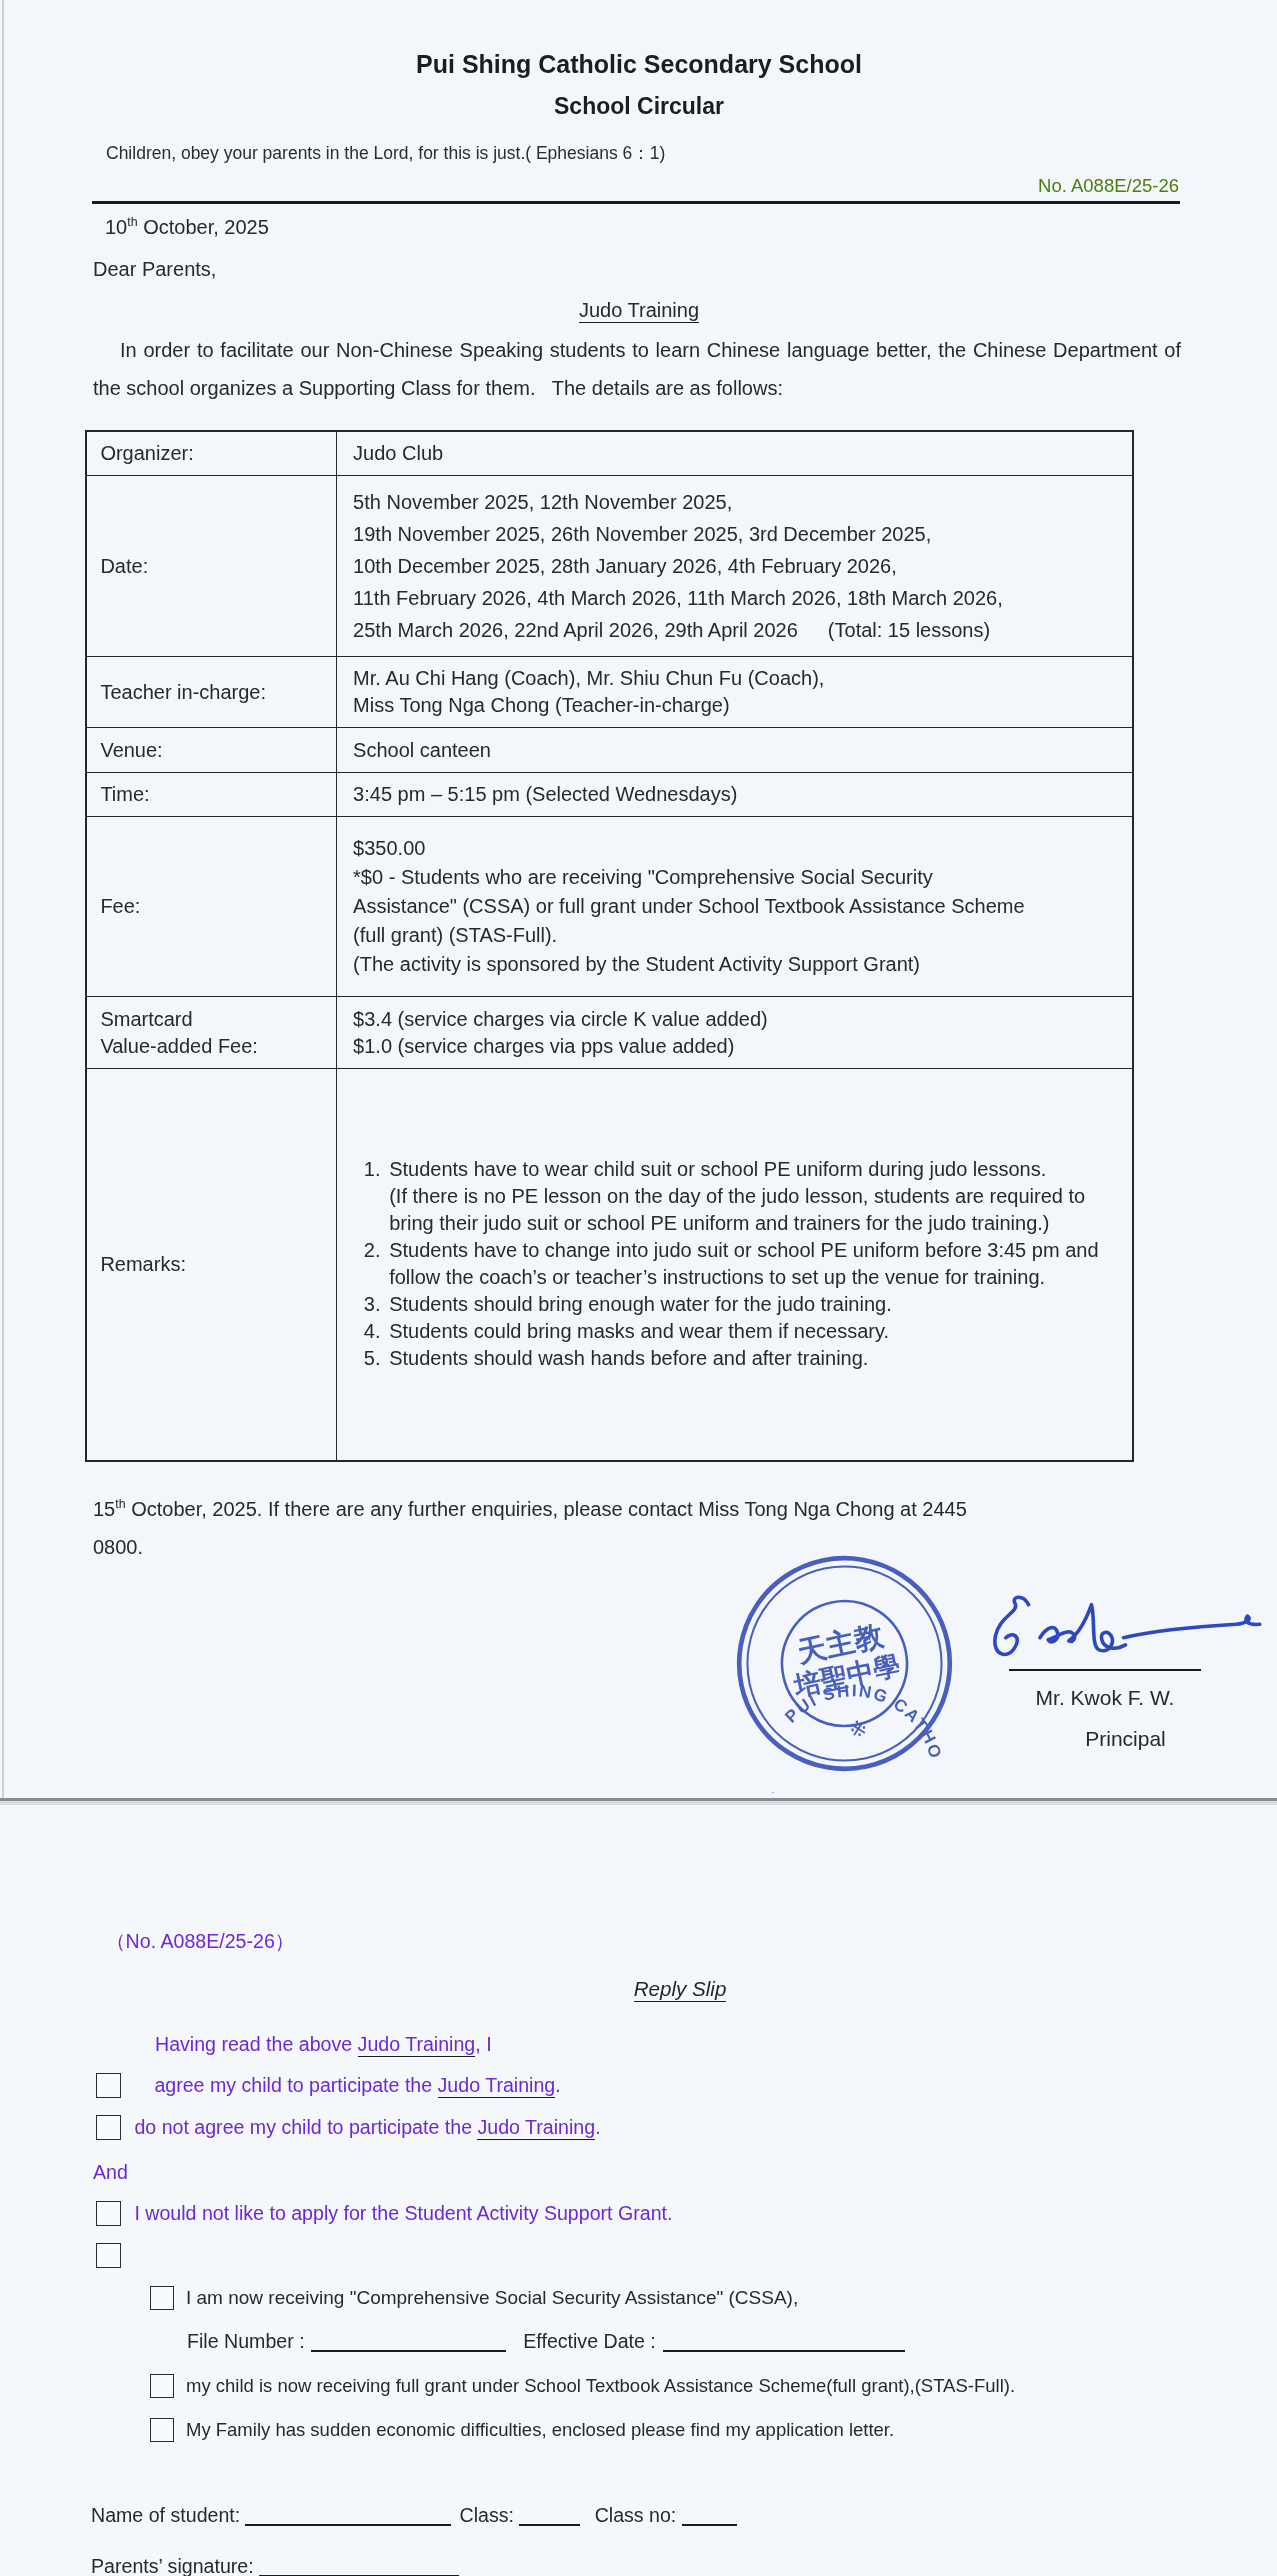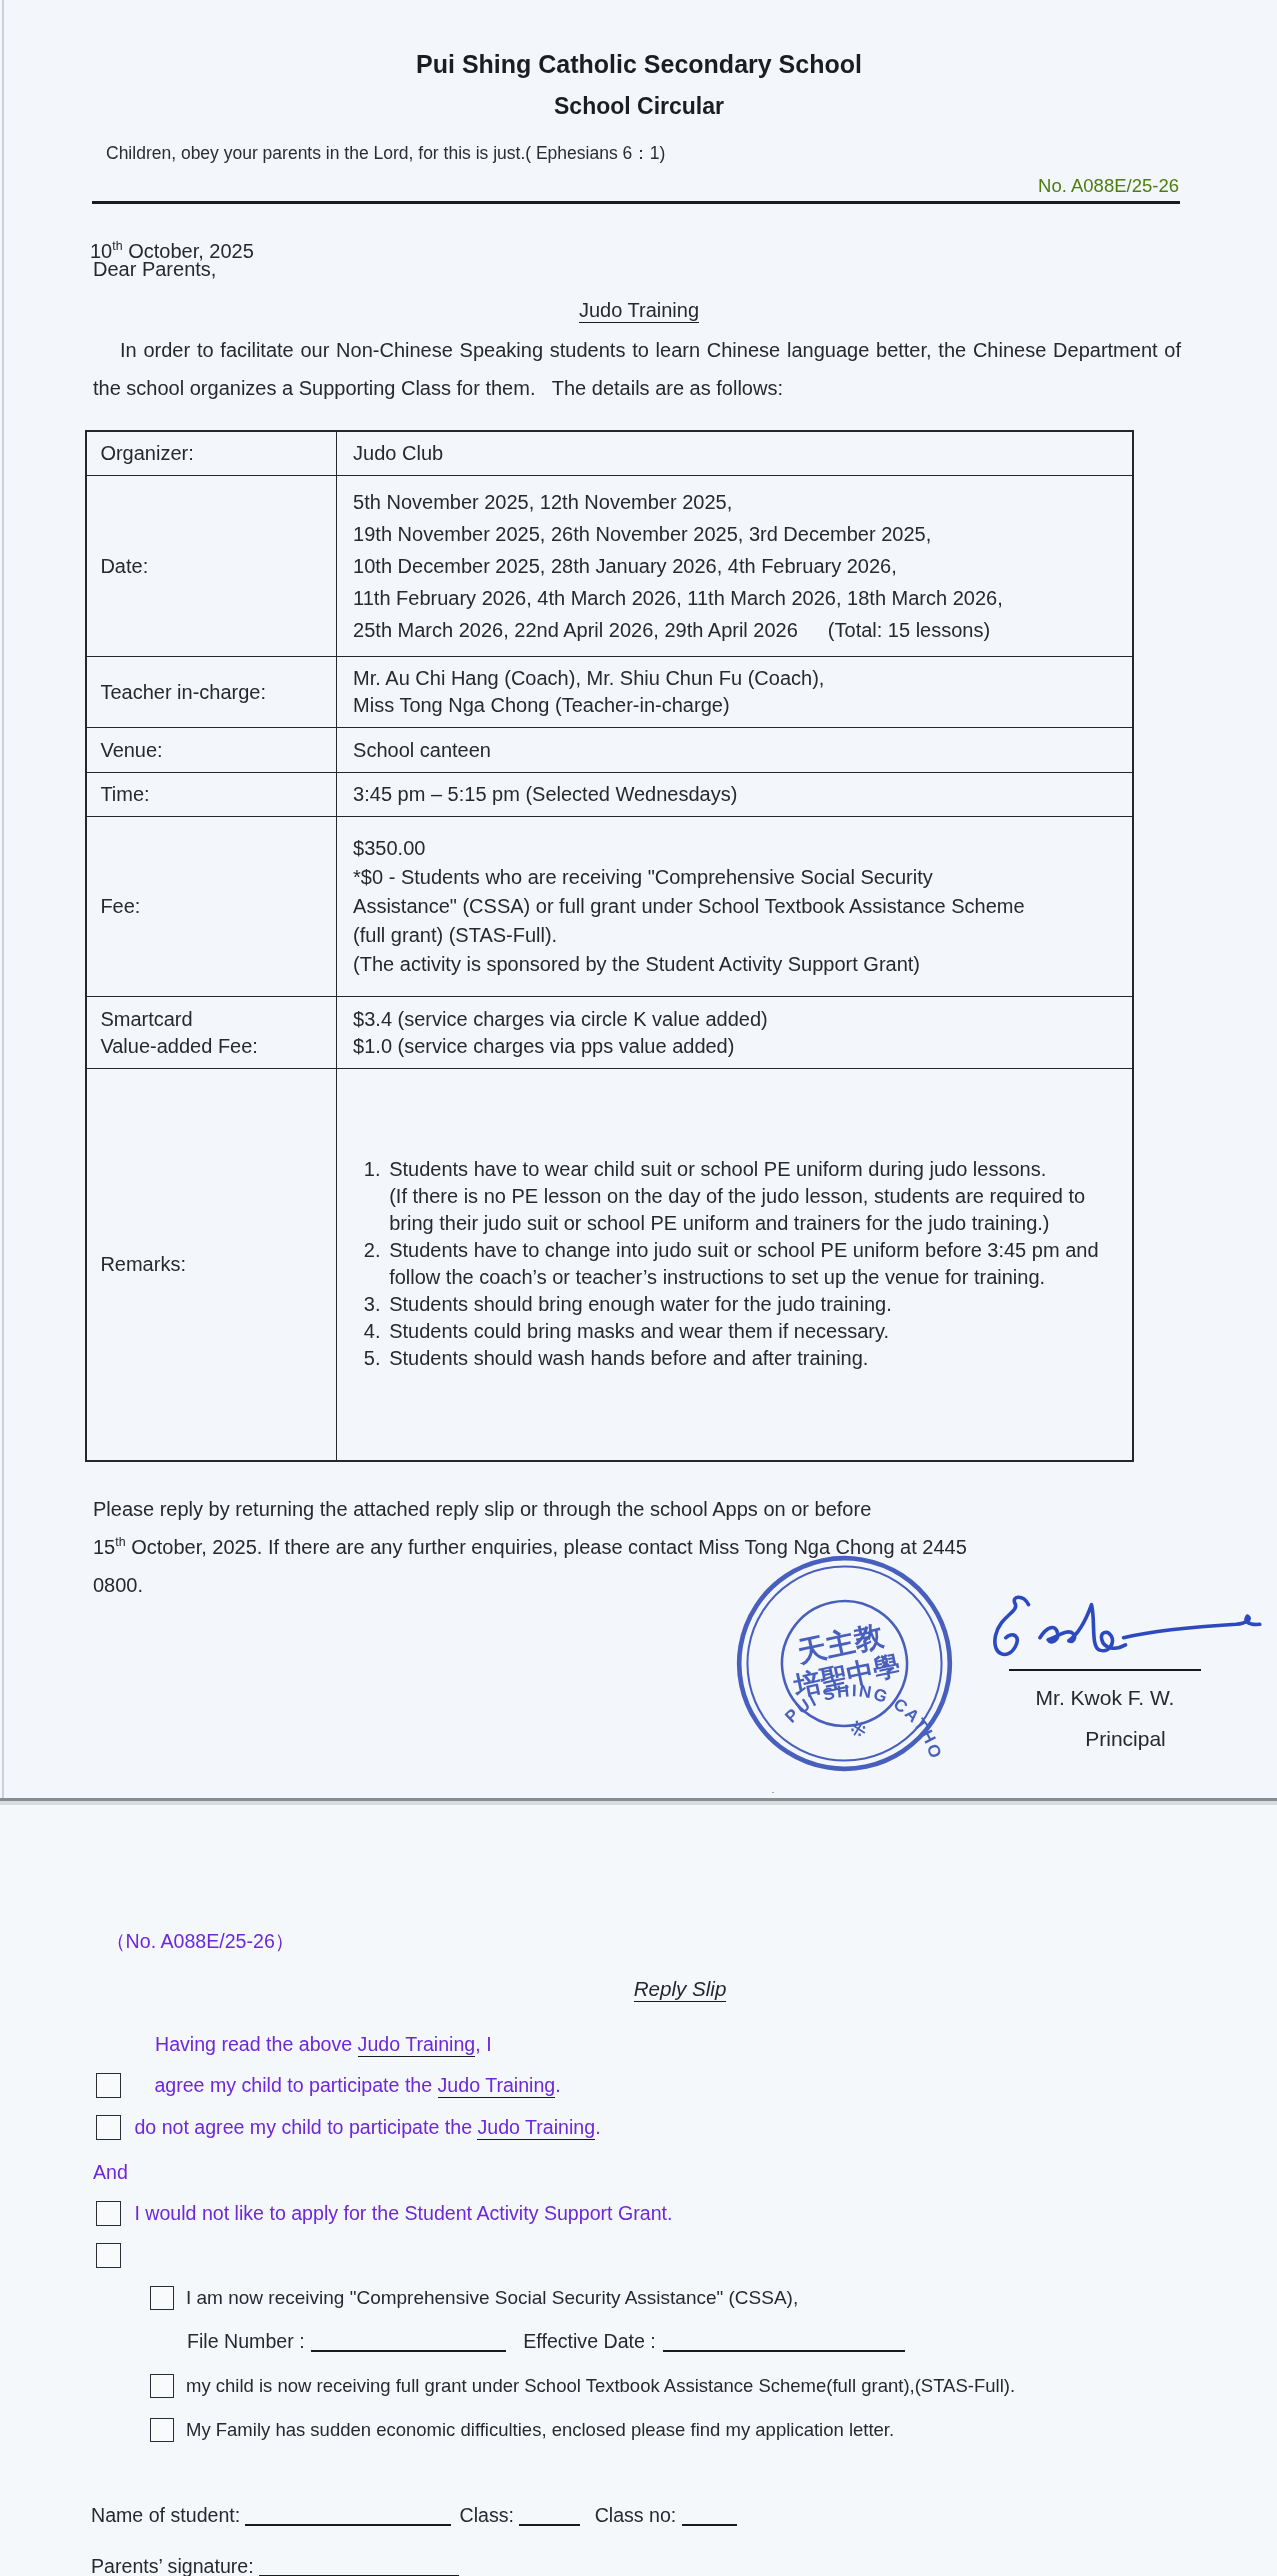--- a/index.html
+++ b/index.html
@@ -61,21 +61,21 @@
 
 <div id="page1" class="page"></div>
 <div class="page-edge-left"></div>
 
 <div class="abs center-wrap t-title" style="top:50px;">Pui Shing Catholic Secondary School</div>
 <div class="abs center-wrap t-sub" style="top:93px;">School Circular</div>
 <div class="abs t-motto" style="top:141px;left:106px;">Children, obey your parents in the Lord, for this is just.( Ephesians 6：1)</div>
 <div class="abs t-small" style="top:175px;right:99px;">No. A088E/25-26</div>
 <div class="abs hr" style="top:201px;left:92px;width:1088px;"></div>
 
-<div class="abs t-body" style="top:216px;left:90px;margin-top:24px;"><span>10</span><sup class="th">th</sup><span> October, 2025</span></div>
+<div class="abs t-body" style="top:216px;left:105px;"><span>10</span><sup class="th">th</sup><span> October, 2025</span></div>
 
 <div class="abs t-body" style="top:258px;left:93px;">Dear Parents,</div>
 
 <div class="abs center-wrap" style="top:299px;"><span class="t-body u">Judo Training</span></div>
 
 <div class="abs t-body" style="top:331px;left:93px;width:1088px;line-height:38px;text-align:justify;text-indent:27px;">In order to facilitate our Non-Chinese Speaking students to learn Chinese language better, the Chinese Department of the school organizes a Supporting Class for them.&nbsp;&nbsp; The details are as follows:</div>
 
 <table class="info abs" style="top:430px;left:85px;">
   <tbody>
       <tr style="height:35px;">
@@ -155,21 +155,20 @@
         <li>
               <div>Students should wash hands before and after training.</div>
             </li>
       </ol>
     </td>
   </tr>
 </tbody>
   </table>
 
 <div class="abs t-body closing" style="top:1490px;left:93px;width:1103px;">
-  <div>Please reply by returning the attached reply slip or through the school Apps on or before</div>
   <div><span>15</span><sup class="th">th</sup><span> October, 2025. If there are any further enquiries, please contact Miss Tong Nga Chong at 2445</span></div>
   <div>0800.</div>
 </div>
 
 <svg class="abs stamp" style="top:1552px;left:733px;" width="223" height="223" viewBox="0 0 432 432">
   <g fill="none" stroke="#3a53b8">
     <circle cx="216" cy="216" r="204" stroke-width="9"></circle>
     <circle cx="216" cy="216" r="188" stroke-width="4"></circle>
     <circle cx="216" cy="216" r="121" stroke-width="5"></circle>
   </g>

